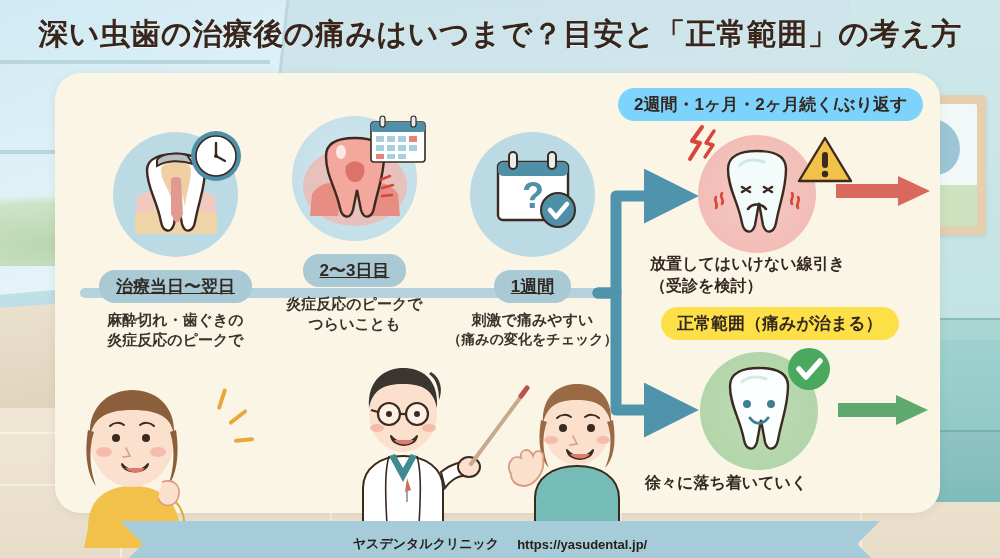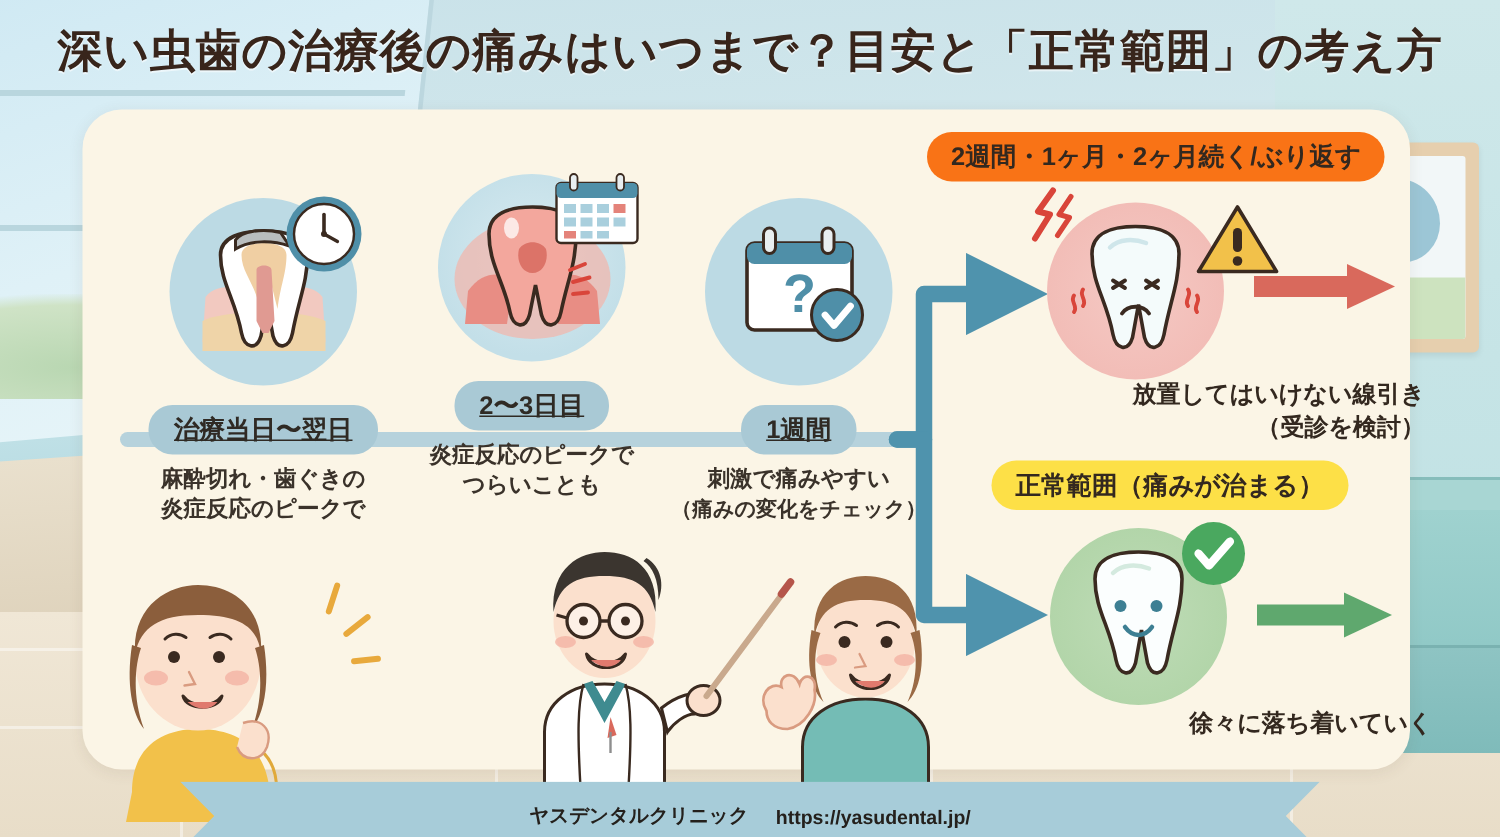--- a/index.html
+++ b/index.html
@@ -59,26 +59,26 @@
       background:#bcdae4;display:flex;align-items:center;justify-content:center;}
   .node-circle.warm{background:radial-gradient(circle at 50% 45%,#d8ebf1 0%,#c3dfe8 70%);}
   .pill{display:inline-block;margin-top:13px;padding:5px 17px;border-radius:16px;
       background:#a9c9d5;color:#2f2a24;font-size:17px;font-weight:bold;white-space:nowrap;text-decoration:underline;}
   .node-desc{margin-top:7px;font-size:15px;line-height:1.35;color:#3a322a;font-weight:bold;}
   .node-desc .sm{font-size:14px;}
 
   
   .badge{position:absolute;padding:5px 16px;border-radius:17px;font-size:17px;
       font-weight:bold;color:#33281f;white-space:nowrap;}
-  .badge-warn{background:#f97316;}
+  .badge-warn{background:#7dd3fc;}
   .badge-ok{background:#fde047;}
   .branch-circle{position:absolute;width:118px;height:118px;border-radius:50%;}
   .branch-circle.warn{background:radial-gradient(circle at 50% 50%,#f5c9c4 0%,#f2bdb7 70%);}
   .branch-circle.ok{background:radial-gradient(circle at 50% 50%,#bfdcb7 0%,#b2d5a9 72%);}
-  .branch-text{position:absolute;text-align:right;font-size:16px;font-weight:bold;
+  .branch-text{position:absolute;text-align:left;font-size:16px;font-weight:bold;
       color:#33281f;line-height:1.35;}
 
   
   .ribbon{position:absolute;left:120px;top:521px;width:760px;height:46px;
       background:#a7ccd9;color:#24201c;font-size:13px;font-weight:bold;
       display:flex;align-items:center;justify-content:center;
       clip-path:polygon(0 0,100% 0,97% 50%,100% 100%,0 100%,3% 50%);}
 
   
   .person{position:absolute;}

